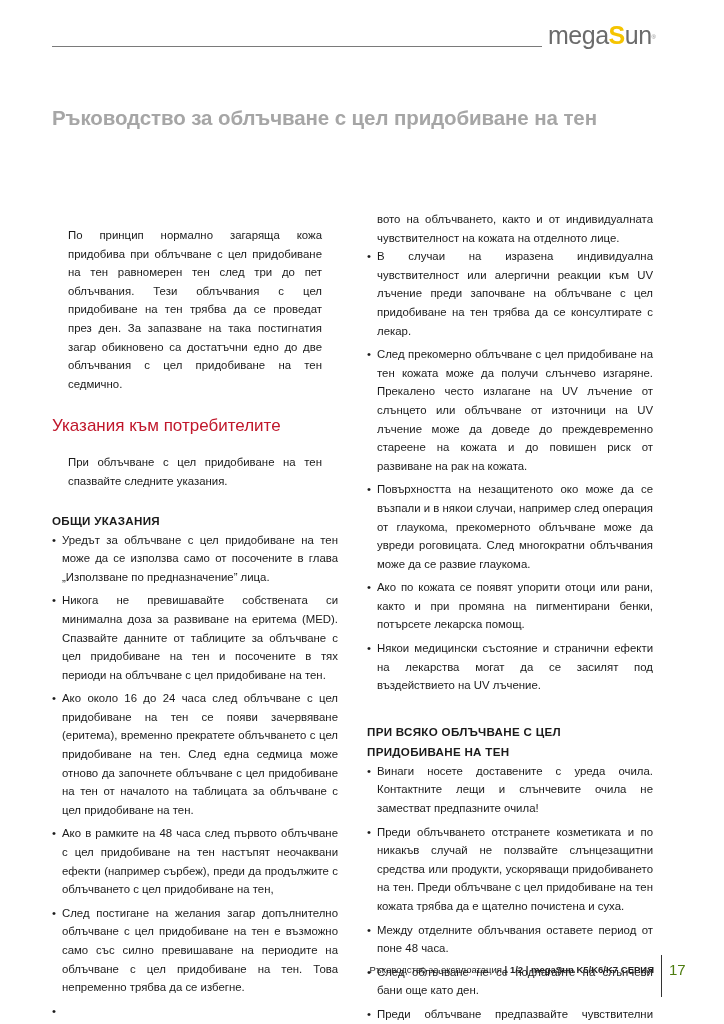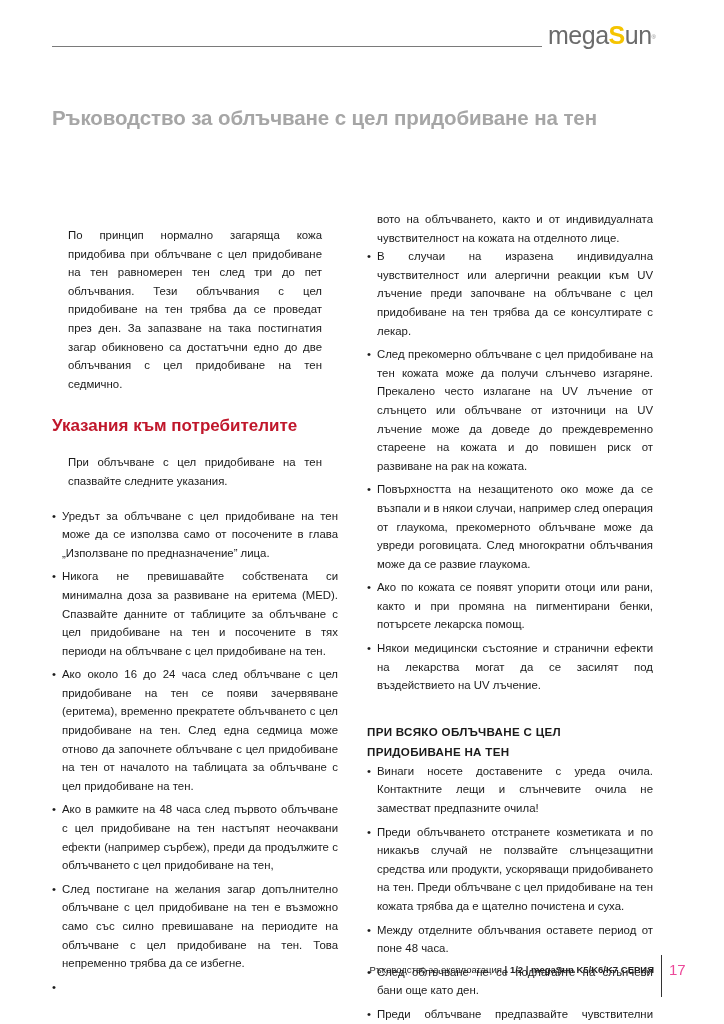--- a/index.html
+++ b/index.html
@@ -11,44 +11,45 @@
     .logo { position: absolute; left: 548px; top: 20px; font-family: "Liberation Sans", sans-serif;
       font-size: 25px; color: #6b6b6b; letter-spacing: -0.5px; line-height: 30px; }
     .logo .s { color: #f5c400; font-weight: bold; }
     .logo .reg { font-size: 6px; vertical-align: top; position: relative; top: 2px; color: #888; }
     .page-title { position: absolute; left: 52px; top: 106px; font-size: 20.5px; font-weight: bold;
       color: #a6a6a6; margin: 0; letter-spacing: -0.1px; }
     .col { position: absolute; top: 210px; width: 286px; font-size: 11.4px; line-height: 18.6px; }
     .col-left { left: 52px; }
     .col-right { left: 367px; }
     .col p { margin: 16px; text-align: justify; }
-    .section-title { color: #c0172b; font-size: 17px; font-weight: bold; margin: 22px 0 2px 0; line-height: 22px; }
+    .section-title { color: #c0172b; font-size: 17px; font-weight: normal; margin: 22px 0 2px 0; line-height: 22px; }
     .subhead { font-weight: bold; font-size: 11.6px; margin: 20px 0 0 0; letter-spacing: 0.3px; line-height: 20px; }
     ul { list-style: none; margin: 0; padding: 0; }
     li { position: relative; padding-left: 10px; text-align: justify; margin-bottom: 5px; }
     li .bullet { position: absolute; left: 0; top: 0; }
     .cont { padding-left: 10px; text-align: justify; }
     .right-sub { margin-top: 27px; }
     .footer { position: absolute; top: 964px; right: 70px; font-size: 9.5px; color: #222; }
     .footer b { font-weight: bold; }
     .footer-rule { position: absolute; left: 661px; top: 955px; width: 1px; height: 42px; background: #333; }
-    .page-num { position: absolute; left: 669px; top: 961px; font-size: 15px; color: #ec4899; }
+    .page-num { position: absolute; left: 669px; top: 961px; font-size: 15px; color: #4d7c0f; }
   </style>
 </head>
 <body>
 
 <div class="header-rule"></div>
 <div class="logo"><span>mega</span><span class="s">S</span><span>un</span><span class="reg">®</span></div>
 
 <h1 class="page-title">Ръководство за облъчване с цел придобиване на тен</h1>
 
 <div class="col col-left">
   <p>По принцип нормално загаряща кожа придобива при облъчване с цел придобиване на тен равномерен тен след три до пет облъчвания. Тези облъчвания с цел придобиване на тен трябва да се проведат през ден. За запазване на така постигнатия загар обикновено са достатъчни едно до две облъчвания с цел придобиване на тен седмично.</p>
   <div class="section-title">Указания към потребителите</div>
   <p>При облъчване с цел придобиване на тен спазвайте следните указания.</p>
+  <div class="subhead">ОБЩИ УКАЗАНИЯ</div>
   <ul>
     <li><span class="bullet">•</span><span>Уредът за облъчване с цел придобиване на тен може да се използва само от посочените в глава „Използване по предназначение” лица.</span></li>
     <li><span class="bullet">•</span><span>Никога не превишавайте собствената си минимална доза за развиване на еритема (MED). Спазвайте данните от таблиците за облъчване с цел придобиване на тен и посочените в тях периоди на облъчване с цел придобиване на тен.</span></li>
     <li><span class="bullet">•</span><span>Ако около 16 до 24 часа след облъчване с цел придобиване на тен се появи зачервяване (еритема), временно прекратете облъчването с цел придобиване на тен. След една седмица може отново да започнете облъчване с цел придобиване на тен от началото на таблицата за облъчване с цел придобиване на тен.</span></li>
     <li><span class="bullet">•</span><span>Ако в рамките на 48 часа след първото облъчване с цел придобиване на тен настъпят неочаквани ефекти (например сърбеж), преди да продължите с облъчването с цел придобиване на тен,</span></li>
     <li><span class="bullet">•</span><span>След постигане на желания загар допълнително облъчване с цел придобиване на тен е възможно само със силно превишаване на периодите на облъчване с цел придобиване на тен. Това непременно трябва да се избегне.</span></li>
     <li><span class="bullet">•</span></li>
   </ul>
 </div>
 

